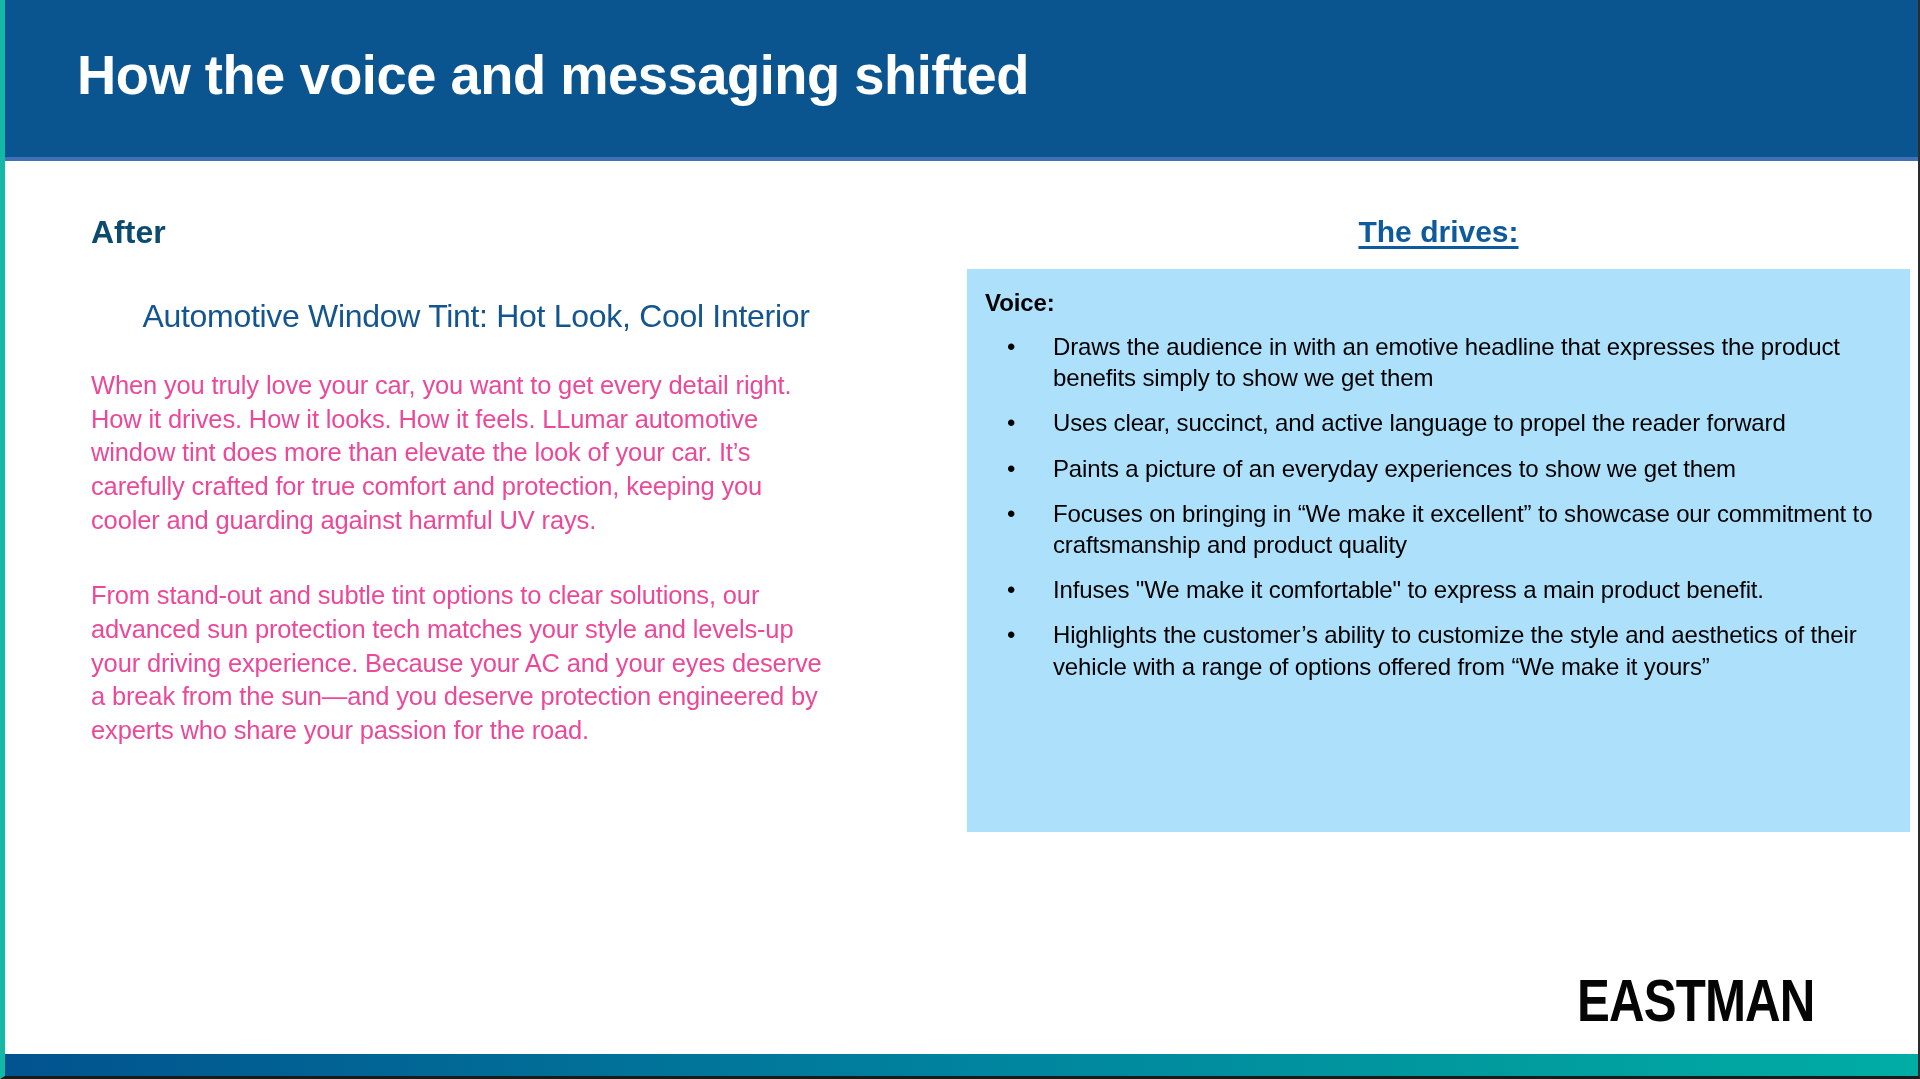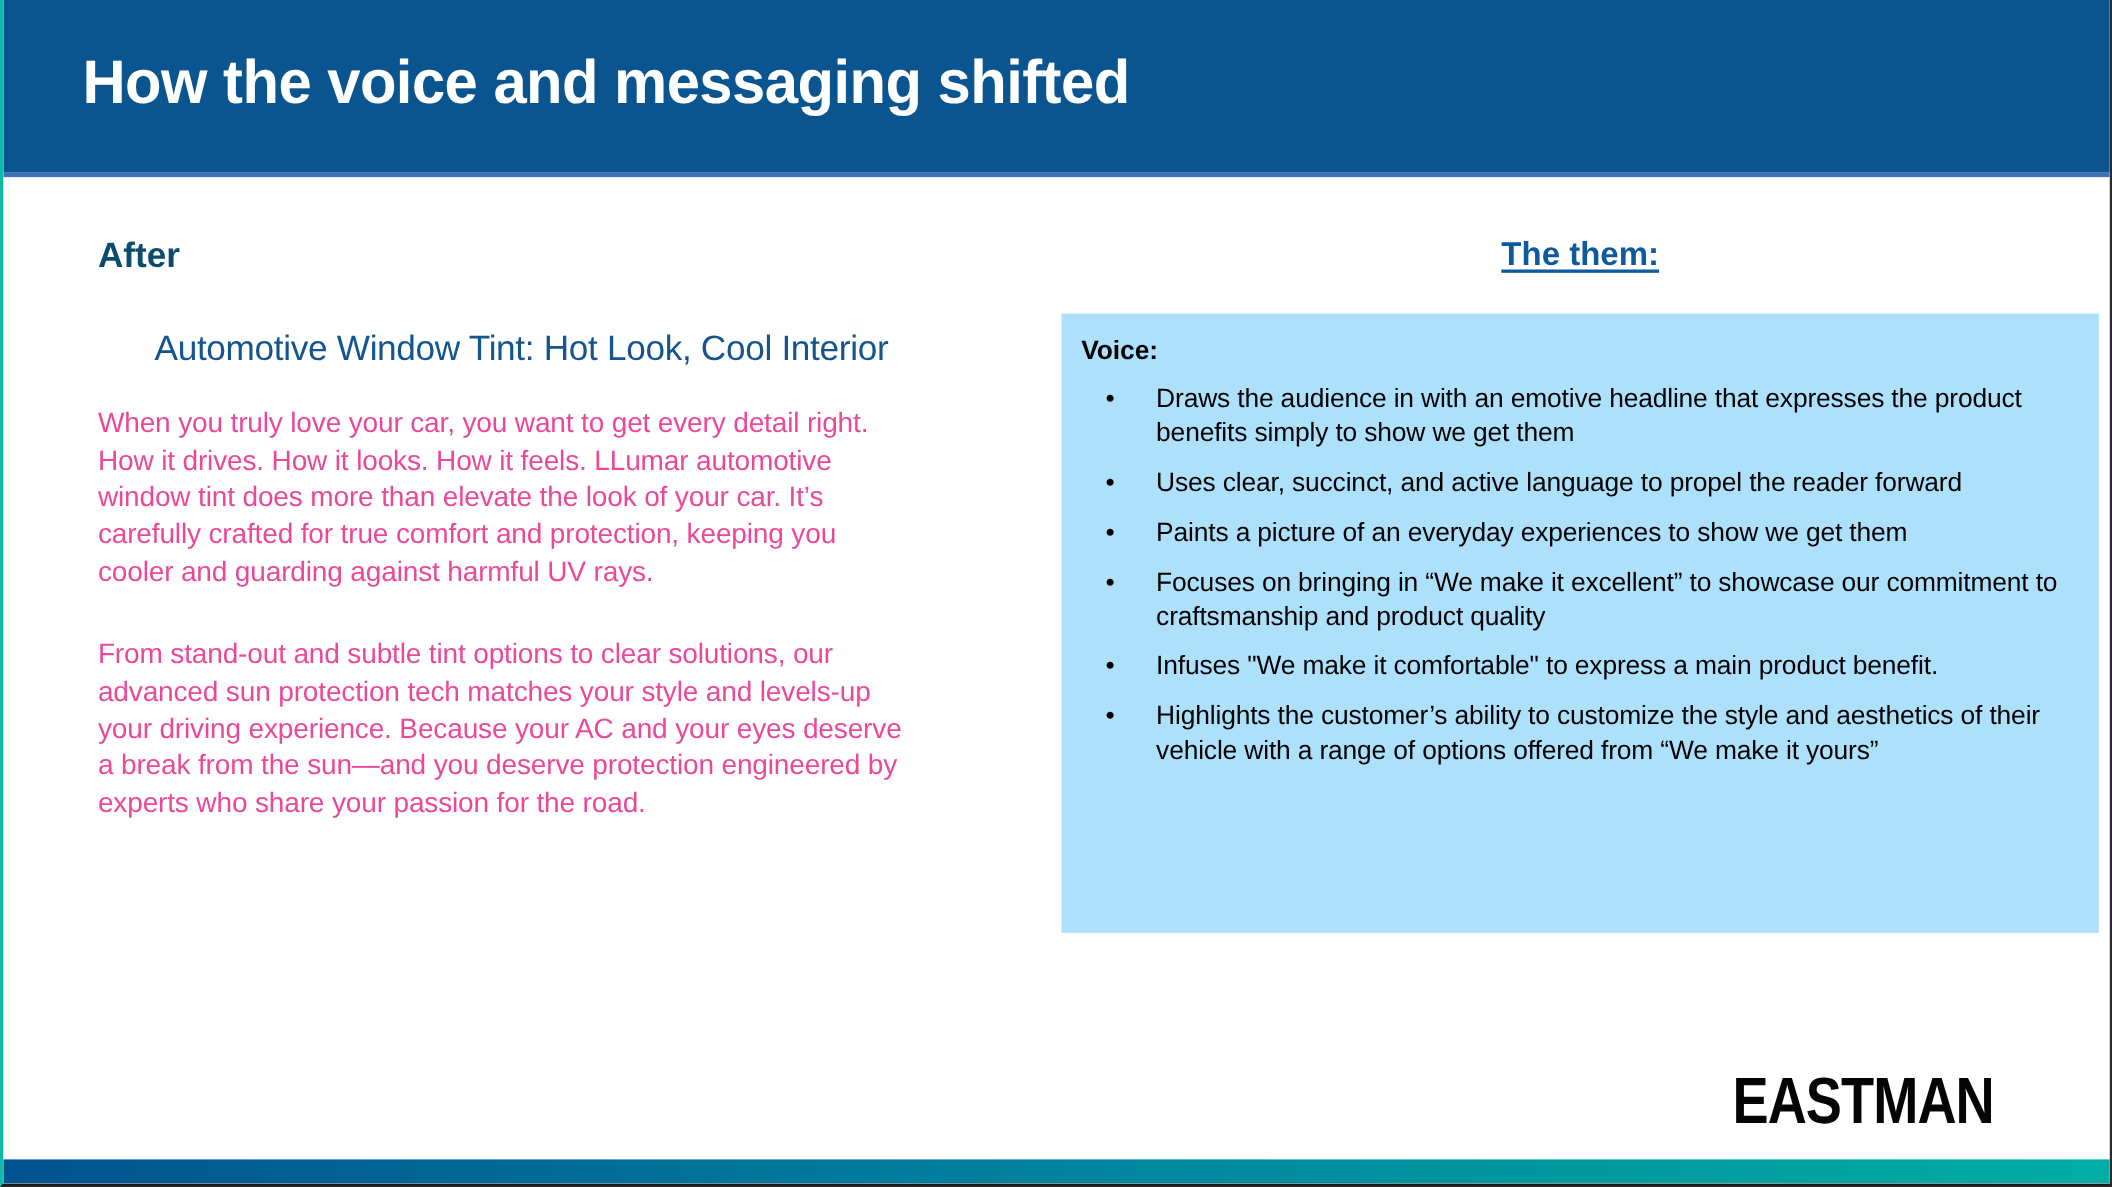--- a/index.html
+++ b/index.html
@@ -10,21 +10,21 @@
   body {
     font-family: "Liberation Sans", sans-serif;
   }
   .slide {
     position: relative;
     width: 1920px;
     height: 1079px;
     background: #ffffff;
     overflow: hidden;
     box-sizing: border-box;
-    border-left: 3px solid #14b8a6;
+    border-left: 5px solid #14b8a6;
     border-right: 2px solid #2b2b2b;
     border-bottom: 3px solid #1a1a1a;
   }
 
   
   .title-band {
     position: absolute;
     left: 0;
     top: 0;
     width: 1915px;
@@ -99,21 +99,20 @@
   }
   .shift-box {
     position: absolute;
     left: 962px;
     top: 269px;
     width: 943px;
     height: 563px;
     background: #ace0fb;
     box-sizing: border-box;
     padding: 14px 28px 14px 18px;
-    margin-top: 16px;
   }
   .sec-head {
     font-size: 24px;
     font-weight: bold;
     color: #000000;
     margin: 6px 0 6px 0;
     letter-spacing: -0.1px;
   }
   .bullet-list {
     list-style: none;
@@ -171,21 +170,21 @@
   <div class="title-band-underline"></div>
   <div class="slide-title">How the voice and messaging shifted</div>
 
   <div class="left-col">
     <div class="after-label">After</div>
     <div class="lede">Automotive Window Tint: Hot Look, Cool Interior</div>
     <p class="body-para">When you truly love your car, you want to get every detail right. How it drives. How it looks. How it feels. LLumar automotive window tint does more than elevate the look of your car. It’s carefully crafted for true comfort and protection, keeping you cooler and guarding against harmful UV rays.</p>
     <p class="body-para">From stand-out and subtle tint options to clear solutions, our advanced sun protection tech matches your style and levels-up your driving experience. Because your AC and your eyes deserve a break from the sun—and you deserve protection engineered by experts who share your passion for the road.</p>
   </div>
 
-  <div class="shift-heading">The them:</div>
+  <div class="shift-heading">The drives:</div>
 
   <div class="shift-box">
 
     <div class="sec-head">Voice:</div>
     <ul class="bullet-list">
       <li class="bullet-item">
         <span class="bullet-dot">•</span>
         <span>Draws the audience in with an emotive headline that expresses the product benefits simply to show we get them</span>
       </li>
       <li class="bullet-item">

